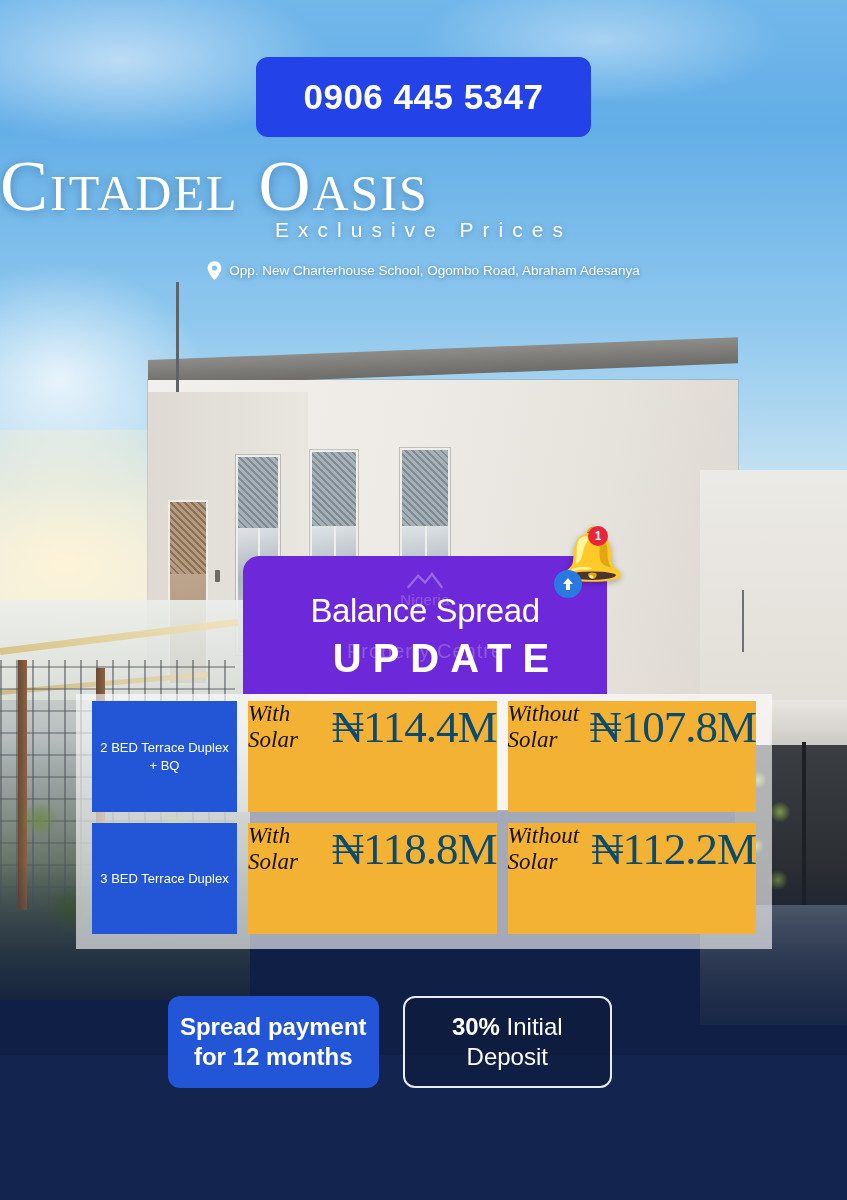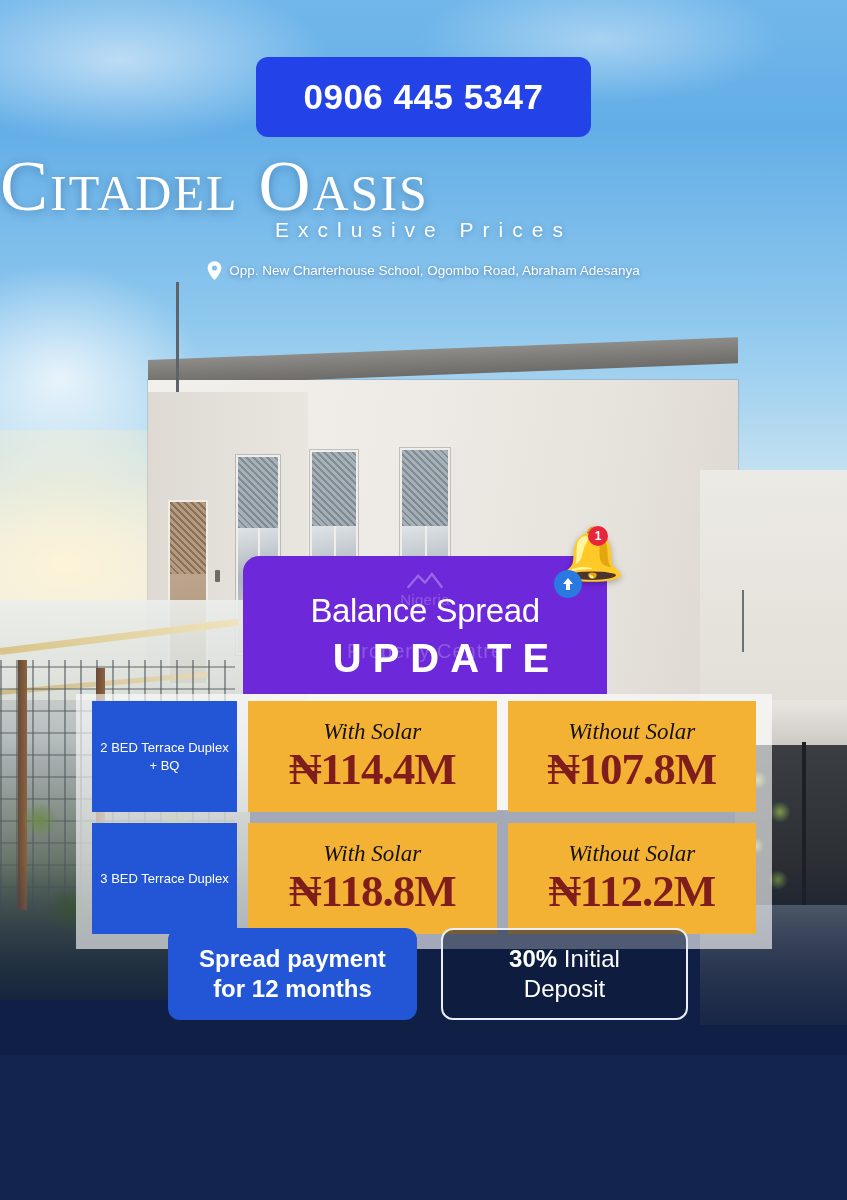--- a/index.html
+++ b/index.html
@@ -211,34 +211,34 @@
   }
   .prow { display:flex; gap:11px; height:111px; }
   .prow + .prow { margin-top:11px; }
   .cell-label {
     width:145px; flex:0 0 145px; background:#2356d6; color:#fff;
     display:flex; align-items:center; justify-content:center; text-align:center;
     font-size:13px; line-height:1.35; padding:0 8px;
   }
   .cell-price {
     flex:1 1 0; background:#f3b234;
-    display:flex; flex-direction:column; align-items:center; justify-content:center;
+    display:flex; flex-direction:row; justify-content:center;
   }
   .cell-price .solar {
     font-family:"Liberation Serif", serif;
     font-style:italic; font-size:23px; color:#15120c; margin-bottom:-2px;
   }
   .cell-price .amount {
     font-family:"Liberation Serif", serif;
-    font-size:45px; font-weight:700; color:#7f1d1d; letter-spacing:-1px;
+    font-size:45px; font-weight:400; color:#0c4a6e; letter-spacing:-1px;
   }
 
   
   .cta-row {
-    position:absolute; left:168px; top:928px; width:520px; height:92px;
+    position:absolute; left:168px; top:996px; width:444px; height:92px;
     display:flex; gap:24px; align-items:stretch;
   }
   .cta-solid {
     width:252px; background:#2356d6; border-radius:12px; color:#fff;
     display:flex; align-items:center; justify-content:center; text-align:center;
     font-size:24px; font-weight:700; line-height:1.25;
   }
   .cta-outline {
     width:250px; background:rgba(12,26,58,.55); border:2.5px solid #e9edf6;
     border-radius:12px; color:#fff;

